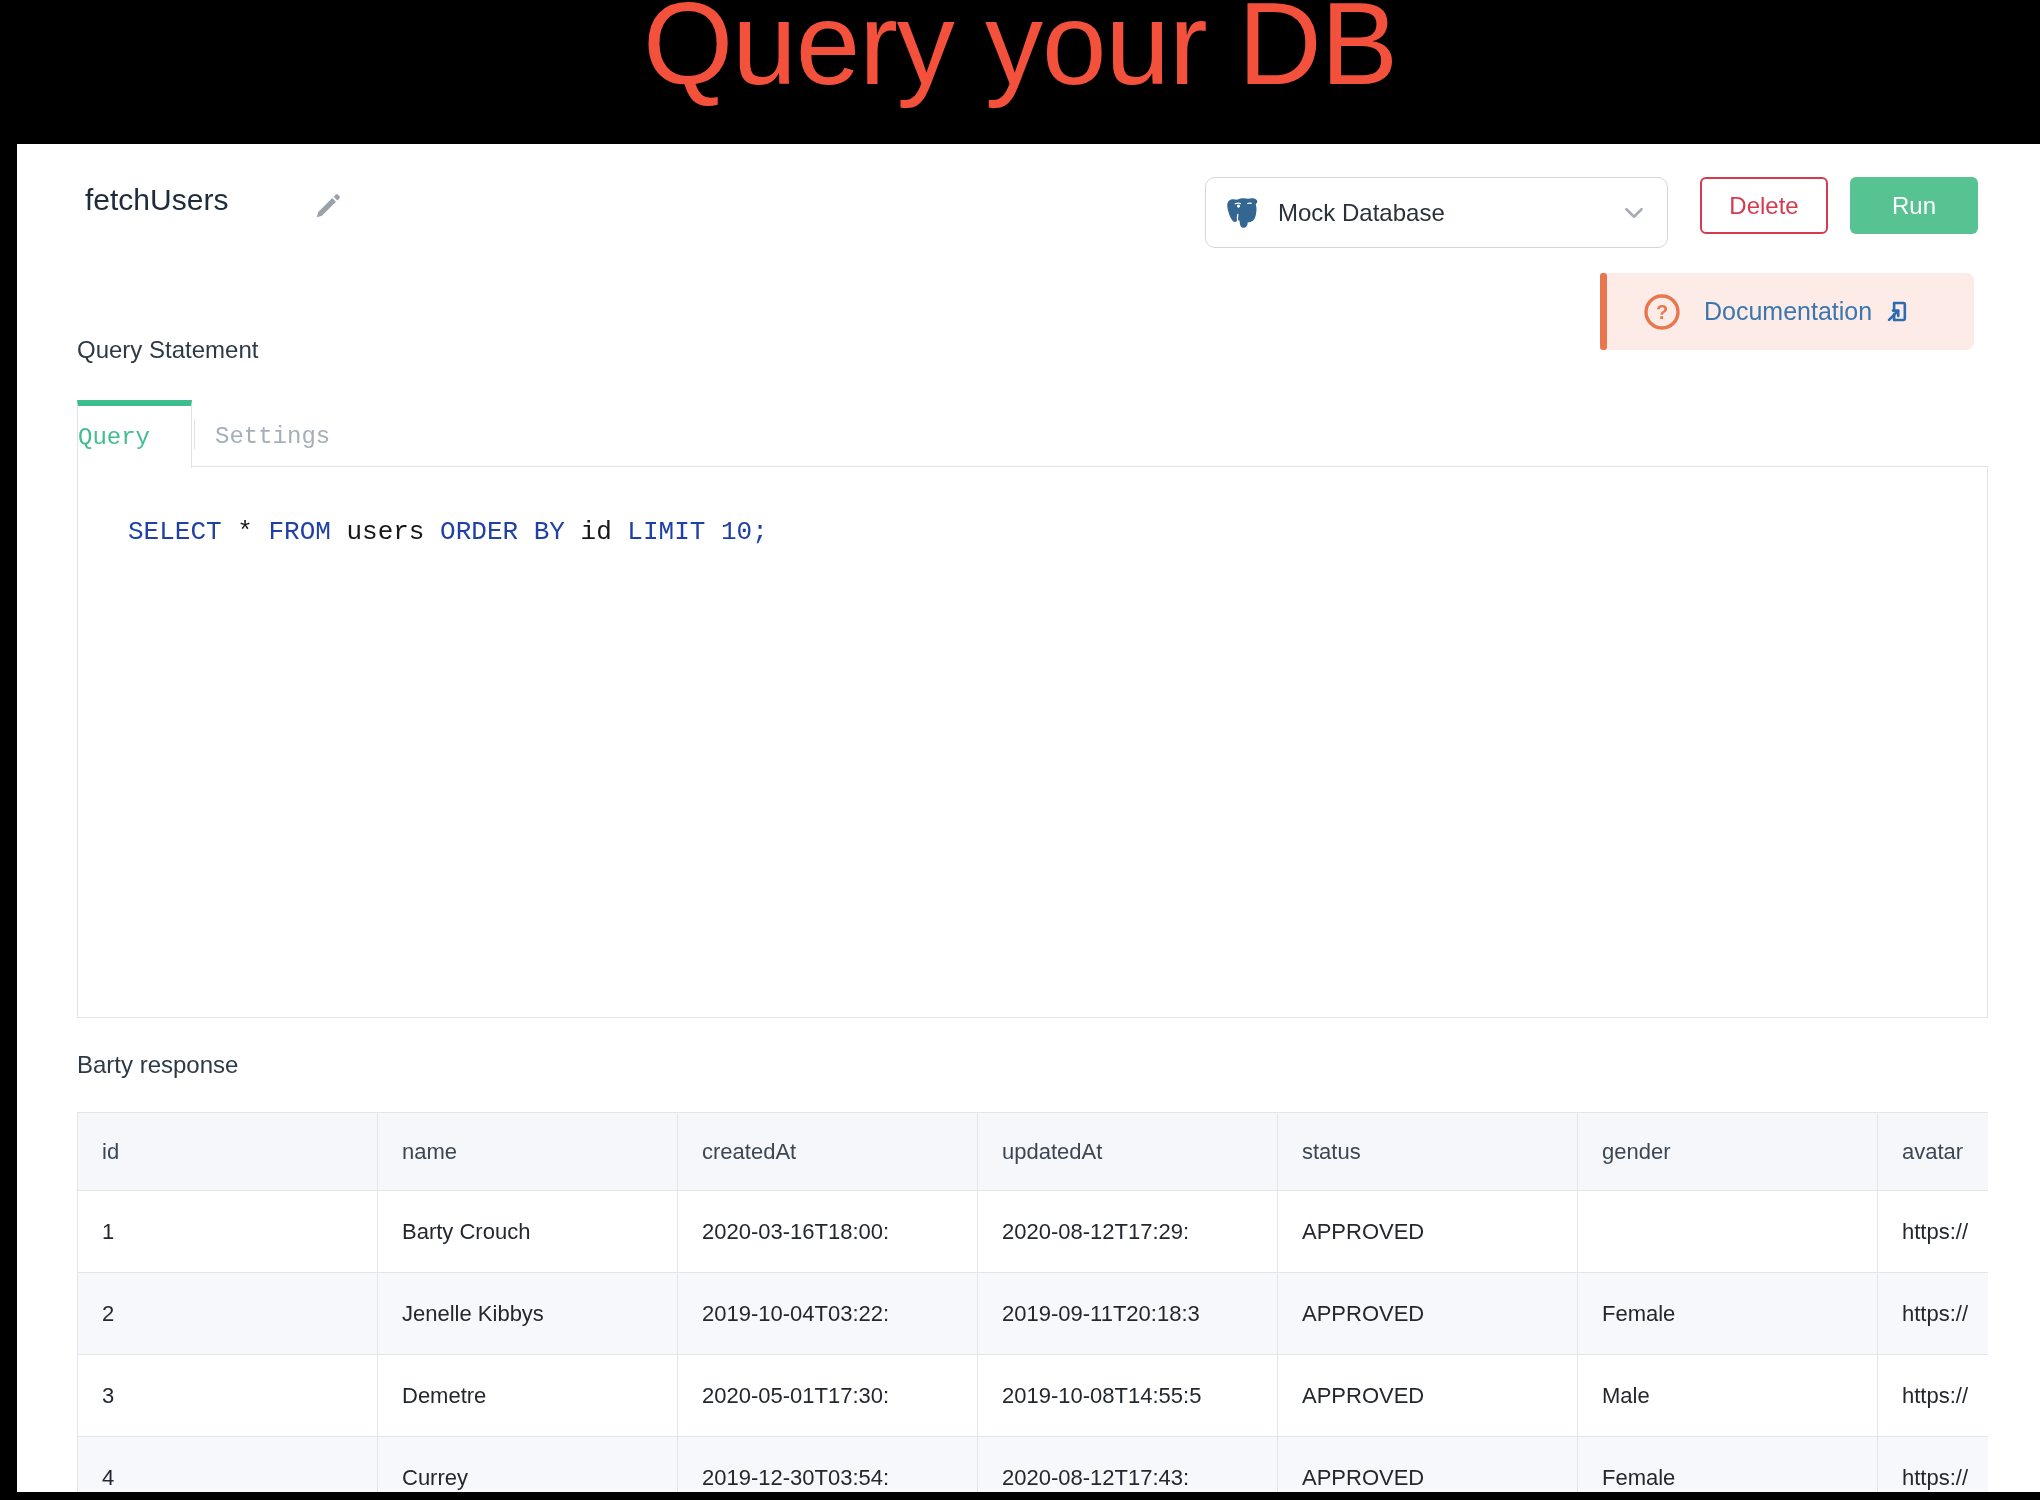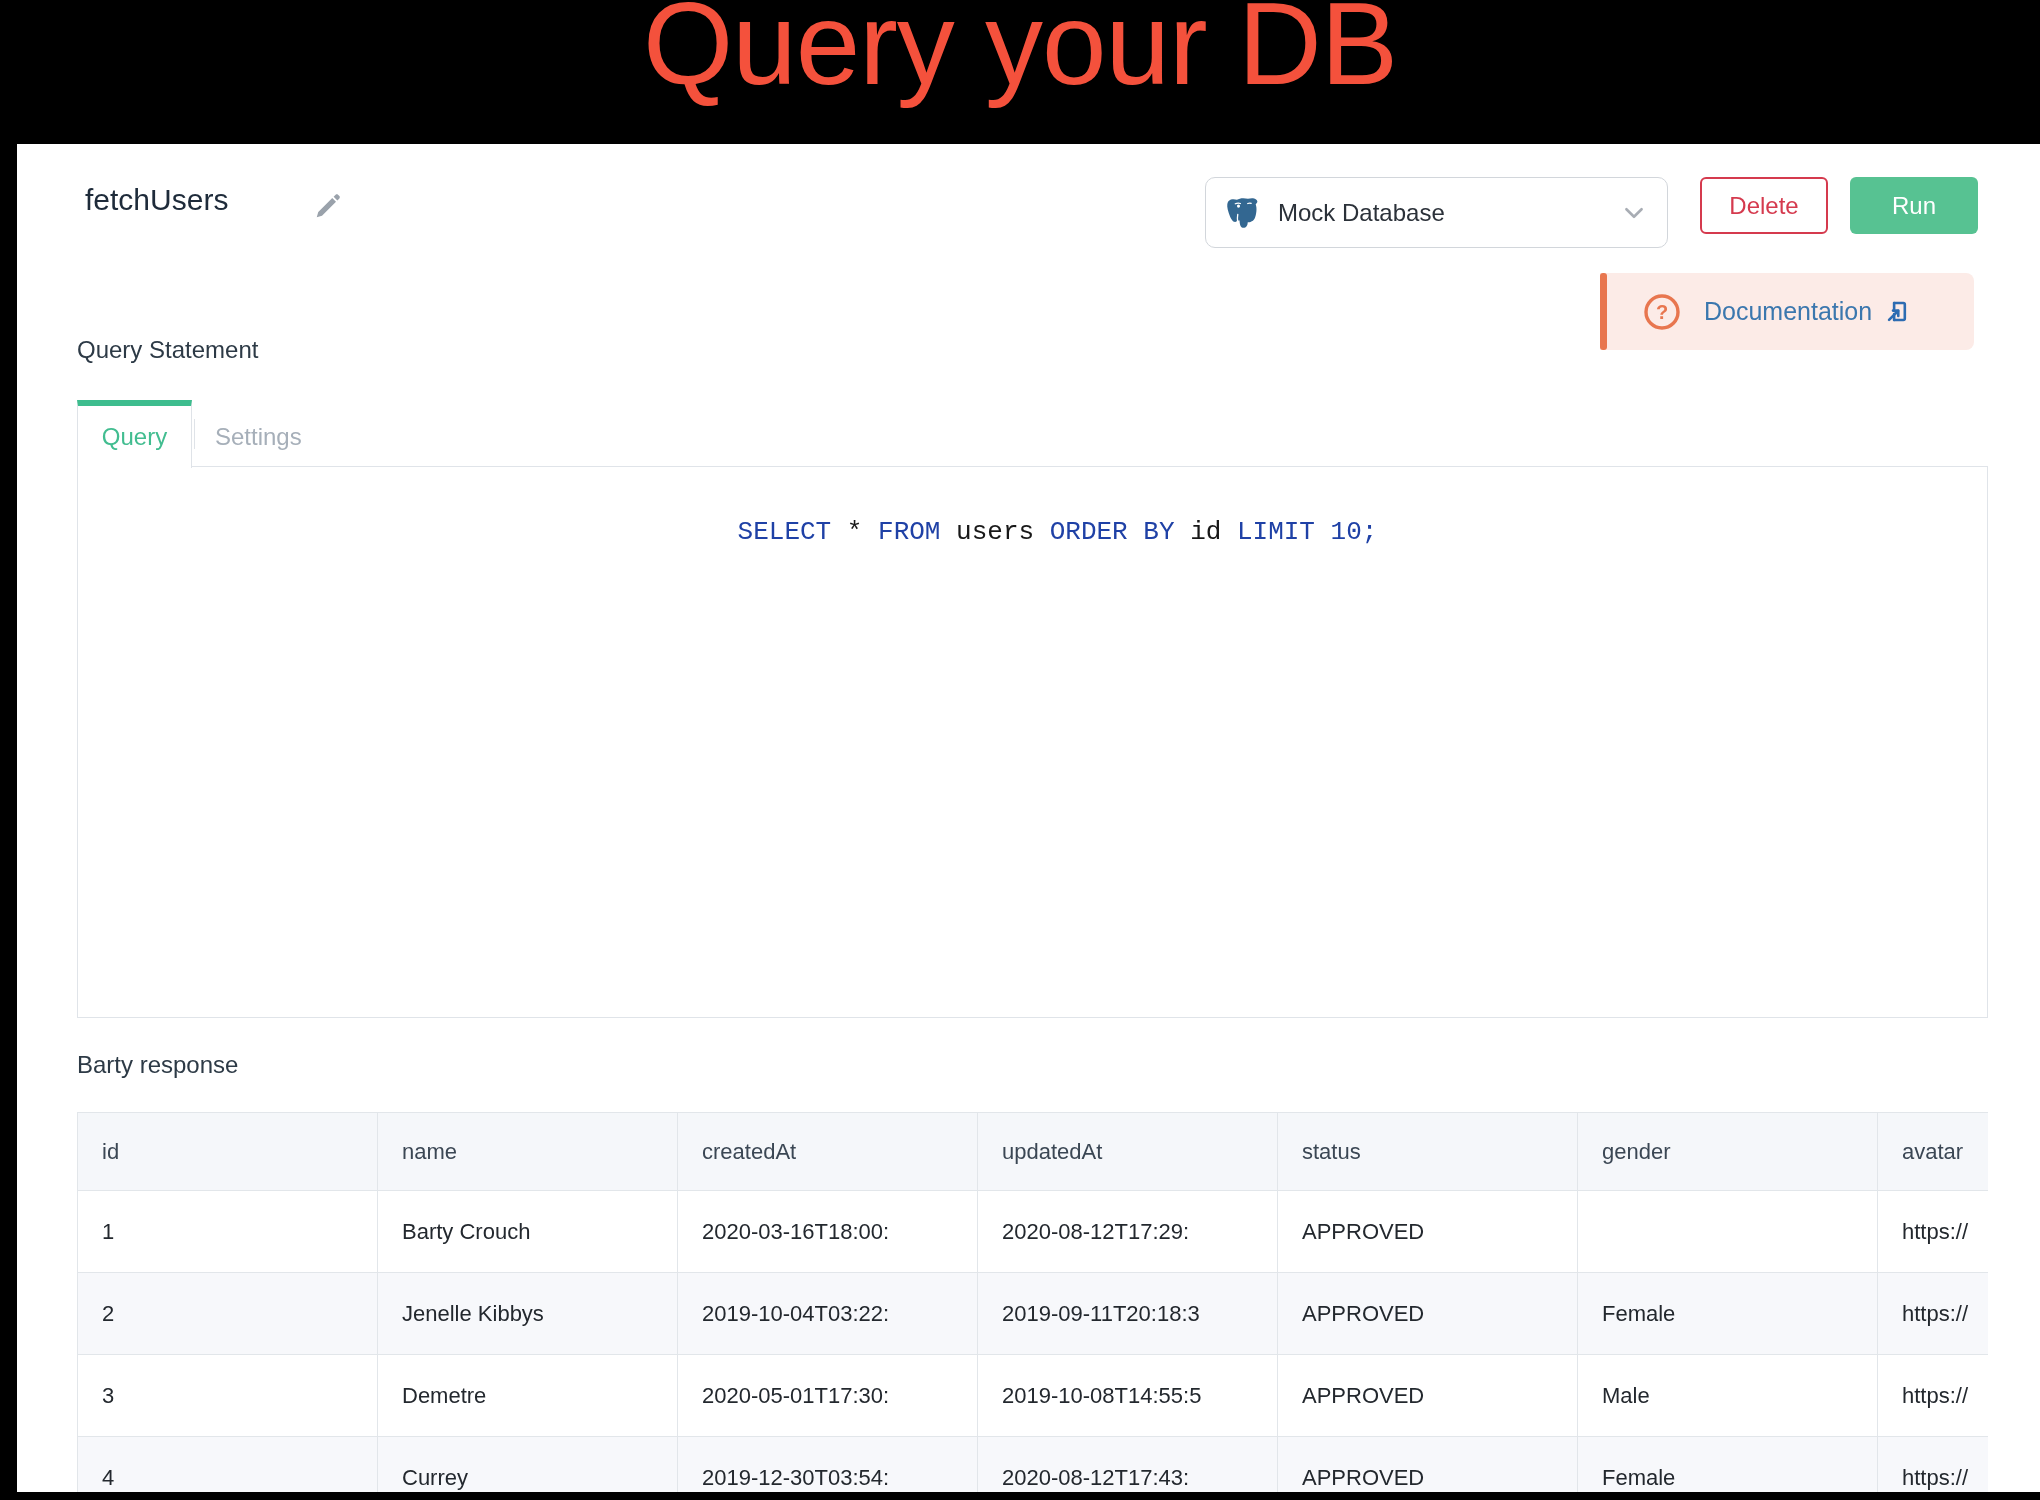--- a/index.html
+++ b/index.html
@@ -37,32 +37,32 @@
                         background:#e8764f; border-radius:3px; }
   .doc-label { font-size:25px; color:#3b77ae; margin:0 12px 0 22px; }
 
   
   .section-label { position:absolute; left:60px; font-size:24px; color:#2d3a46; }
   .lbl-statement { top:206px; }
   .lbl-response  { top:921px; }
 
   
   .tabs { position:absolute; left:60px; top:270px; height:67px; display:flex; align-items:stretch; z-index:2; }
-  .tab { display:flex; align-items:center; justify-content:center; font-size:24px; cursor:pointer; }
+  .tab { display:flex; align-items:center; font-size:24px; cursor:pointer;font-family:Liberation Mono, monospace; }
   .tab-active { width:115px; background:#fff; border-top:6px solid #3dbd8e;
                 border-left:1px solid #dfe3e8; border-right:1px solid #dfe3e8;
                 color:#42bd90; margin-bottom:-1px; }
   .tab-divider { width:1px; height:30px; background:#dfe3e8; align-self:center; margin-left:2px; }
   .tab-plain { padding:0 20px; color:#a6afb9; border-top:6px solid transparent; }
 
   
   .code-panel { position:absolute; left:60px; top:336px; width:1911px; height:552px;
                 border:1px solid #e0e4e9; background:#fff; z-index:1; }
   .sql-line { padding:50px 0 0 50px; font-family:"Liberation Mono", monospace; font-size:26px;
-              white-space:pre; color:#181818;text-align:center; }
+              white-space:pre; color:#181818; }
   .tok-keyword { color:#1f41a6; }
   .tok-number  { color:#1f41a6; }
   .tok-plain   { color:#181818; }
 
   
   .table-wrap { position:absolute; left:60px; top:982px; width:1911px; overflow:hidden; }
   table { width:2100px; table-layout:fixed; border-collapse:collapse; }
   th, td { width:300px; padding:0 0 0 24px; border:1px solid #e2e6ea;
            font-size:22px; text-align:left; white-space:nowrap; overflow:hidden; }
   th { height:78px; background:#f5f7fa; color:#3b4754; font-weight:500; }

